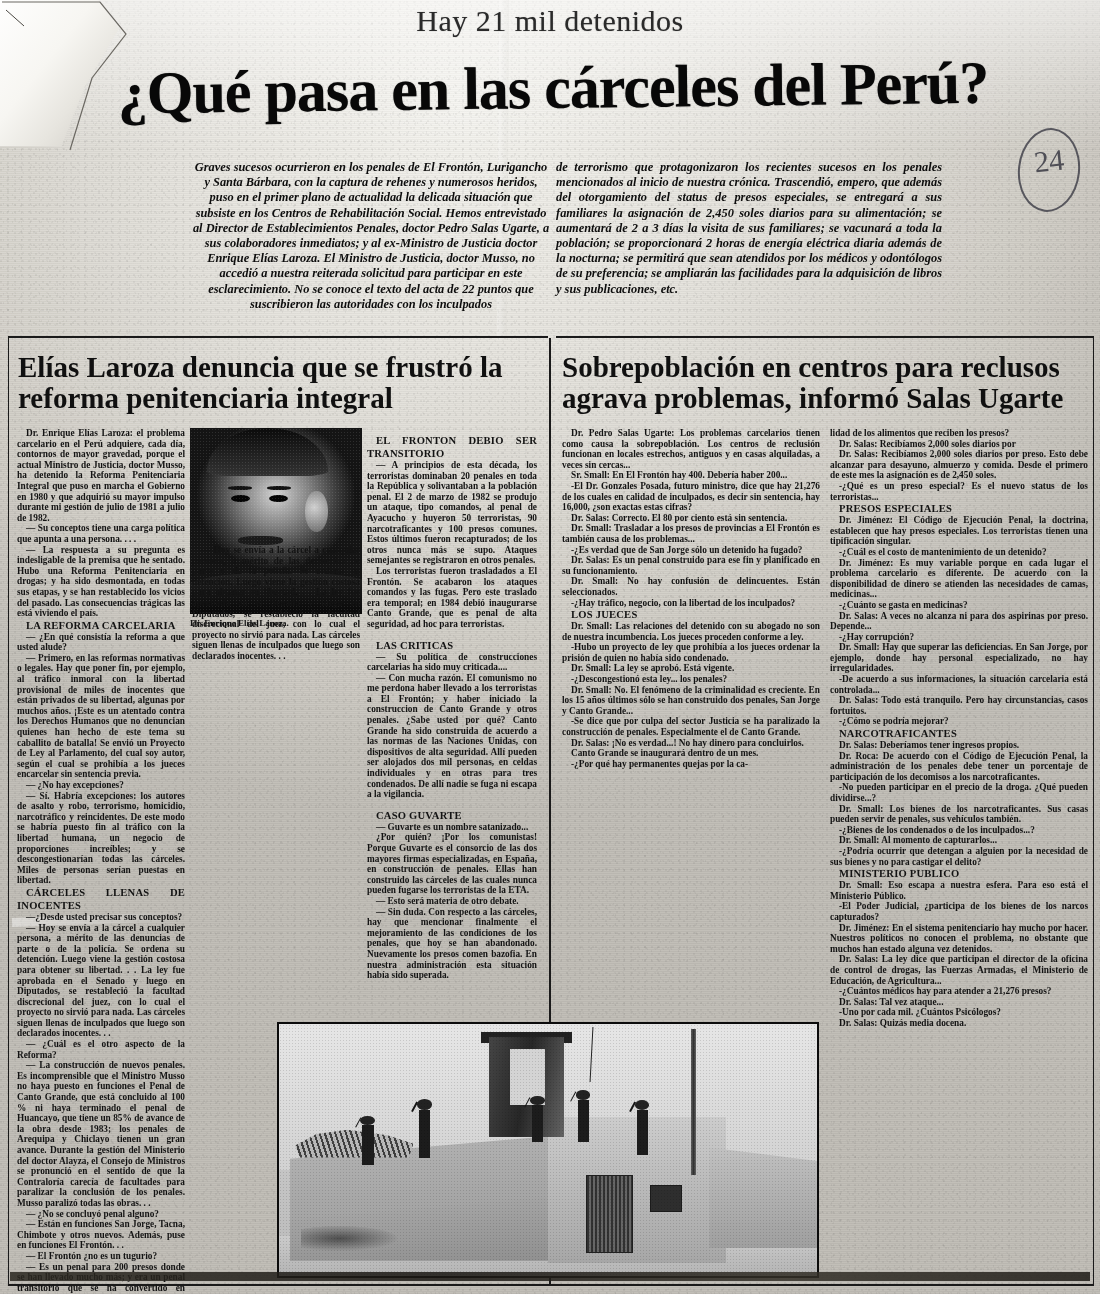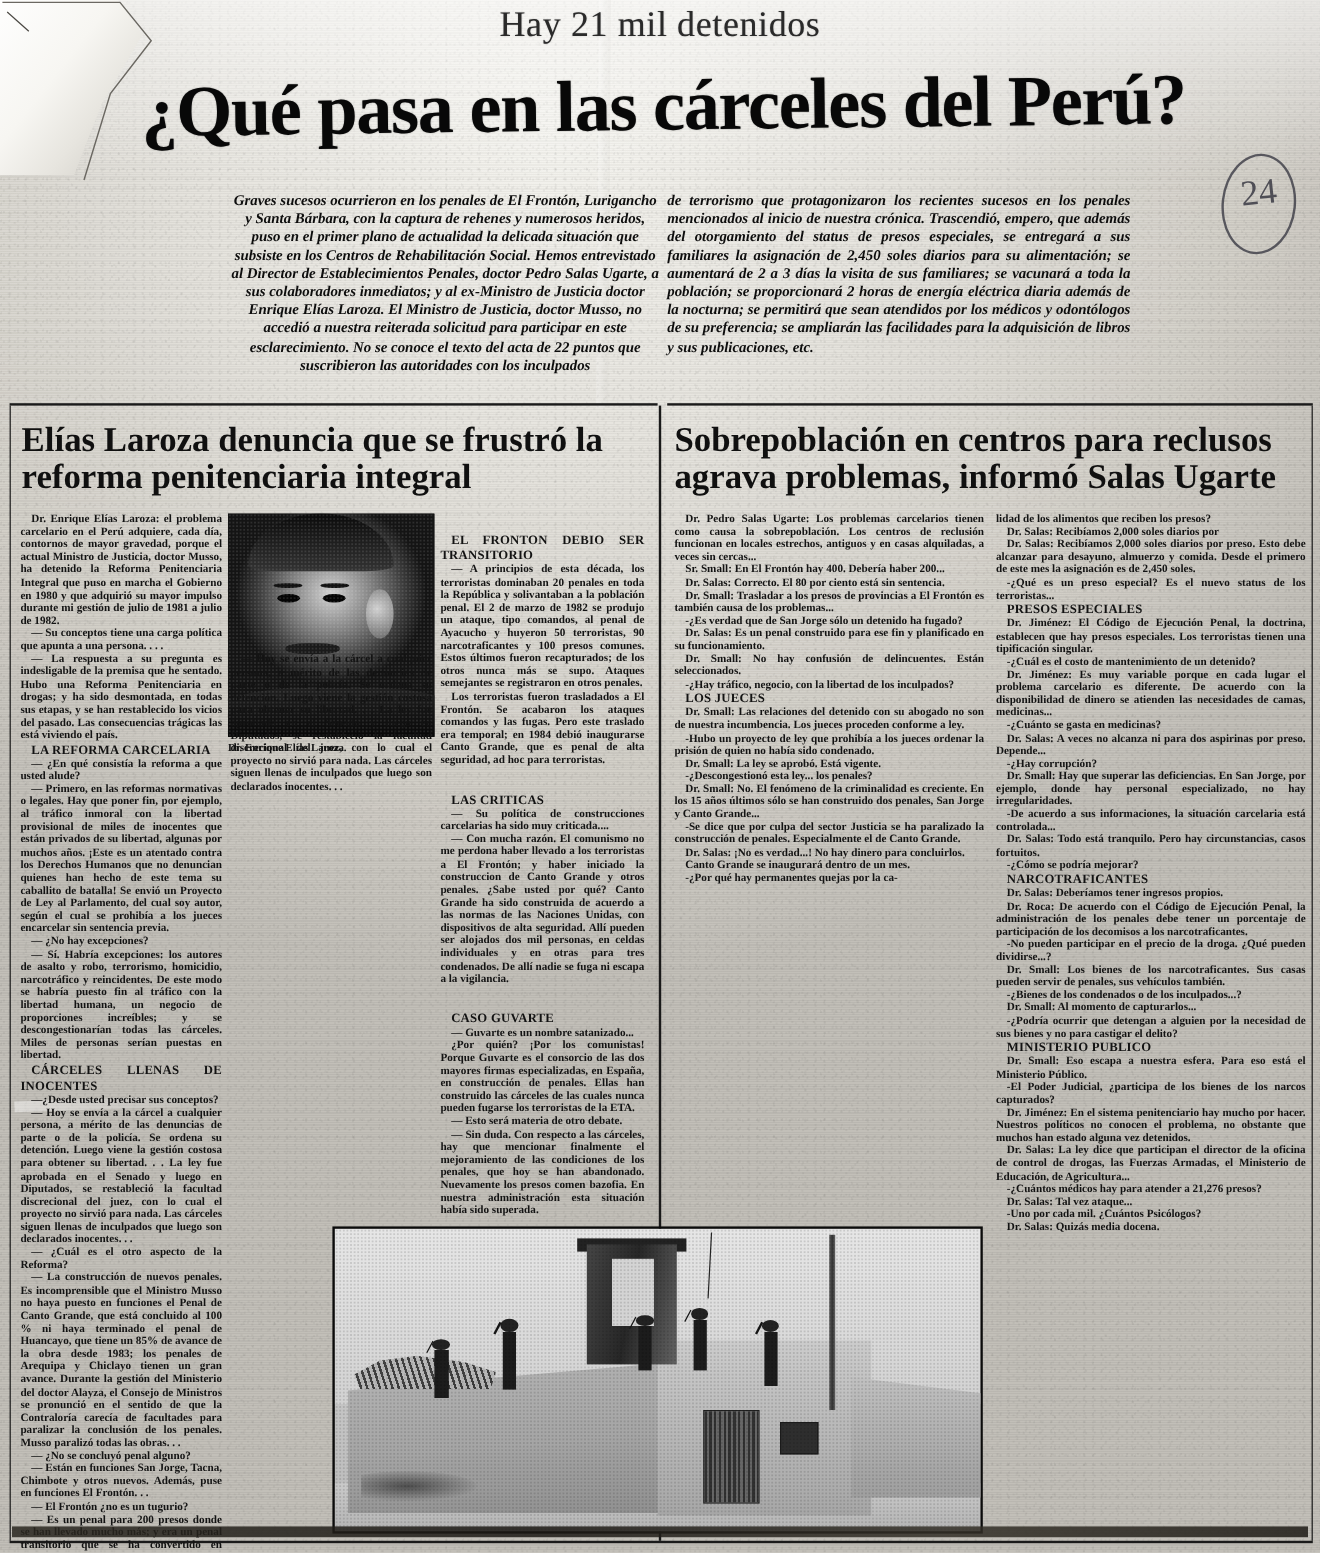--- a/index.html
+++ b/index.html
@@ -117,21 +117,21 @@
     text-align:justify;
     color:#131313;
     font-weight:bold;
   }
   .col p{margin:0 0 0 0;text-indent:9px;}
   .col p.noind{text-indent:0;}
   .subhead{
     font-weight:bold;font-size:10.6px;line-height:13px;
     margin:7px 0 4px 0;text-indent:0;letter-spacing:.2px;
   }
-  .subhead.sp{margin-top:21px;}
+  .subhead.sp{margin-top:9px;}
 
   
   #lc1{left:17px;top:428px;width:168px;}
   #lc2{left:192px;top:545px;width:168px;}
   #lc3{left:367px;top:428px;width:170px;}
 
   
   #rc1{left:562px;top:428px;width:258px;}
   #rc2{left:830px;top:428px;width:258px;}
 
@@ -362,38 +362,39 @@
   <div class="shoulder"></div>
   <div class="dot"></div>
 </div>
 <div id="cap-laroza">Dr. Enrique Elías Laroza.</div>
 
 <div class="col" id="lc2">
   <p>— Hoy se envía a la cárcel a cualquier persona, a mérito de las denuncias de parte o de la policía. Se ordena su detención. Luego viene la gestión costosa para obtener su libertad. . . La ley fue aprobada en el Senado y luego en Diputados, se restableció la facultad discrecional del juez, con lo cual el proyecto no sirvió para nada. Las cárceles siguen llenas de inculpados que luego son declarados inocentes. . .</p>
 </div>
 
 <div class="col" id="lc3">
-  <p class="subhead" style="margin-top:16px">EL FRONTON DEBIO SER TRANSITORIO</p>
+  <p class="subhead" style="margin-top:6px">EL FRONTON DEBIO SER TRANSITORIO</p>
   <p>— A principios de esta década, los terroristas dominaban 20 penales en toda la República y solivantaban a la población penal. El 2 de marzo de 1982 se produjo un ataque, tipo comandos, al penal de Ayacucho y huyeron 50 terroristas, 90 narcotraficantes y 100 presos comunes. Estos últimos fueron recapturados; de los otros nunca más se supo. Ataques semejantes se registraron en otros penales.</p>
   <p>Los terroristas fueron trasladados a El Frontón. Se acabaron los ataques comandos y las fugas. Pero este traslado era temporal; en 1984 debió inaugurarse Canto Grande, que es penal de alta seguridad, ad hoc para terroristas.</p>
   <p class="subhead sp">LAS CRITICAS</p>
   <p>— Su política de construcciones carcelarias ha sido muy criticada....</p>
   <p>— Con mucha razón. El comunismo no me perdona haber llevado a los terroristas a El Frontón; y haber iniciado la construccion de Canto Grande y otros penales. ¿Sabe usted por qué? Canto Grande ha sido construida de acuerdo a las normas de las Naciones Unidas, con dispositivos de alta seguridad. Allí pueden ser alojados dos mil personas, en celdas individuales y en otras para tres condenados. De allí nadie se fuga ni escapa a la vigilancia.</p>
   <p class="subhead sp">CASO GUVARTE</p>
   <p>— Guvarte es un nombre satanizado...</p>
   <p>¿Por quién? ¡Por los comunistas! Porque Guvarte es el consorcio de las dos mayores firmas especializadas, en España, en construcción de penales. Ellas han construido las cárceles de las cuales nunca pueden fugarse los terroristas de la ETA.</p>
   <p>— Esto será materia de otro debate.</p>
   <p>— Sin duda. Con respecto a las cárceles, hay que mencionar finalmente el mejoramiento de las condiciones de los penales, que hoy se han abandonado. Nuevamente los presos comen bazofia. En nuestra administración esta situación había sido superada.</p>
 </div>
 
 <div class="art-head" id="head-right">Sobrepoblación en centros para reclusos agrava problemas, informó Salas Ugarte</div>
 
 <div class="col" id="rc1">
   <p>Dr. Pedro Salas Ugarte: Los problemas carcelarios tienen como causa la sobrepoblación. Los centros de reclusión funcionan en locales estrechos, antiguos y en casas alquiladas, a veces sin cercas...</p>
   <p>Sr. Small: En El Frontón hay 400. Debería haber 200...</p>
+  <p>-El Dr. Gonzales Posada, futuro ministro, dice que hay 21,276 de los cuales en calidad de inculpados, es decir sin sentencia, hay 16,000, ¿son exactas estas cifras?</p>
   <p>Dr. Salas: Correcto. El 80 por ciento está sin sentencia.</p>
   <p>Dr. Small: Trasladar a los presos de provincias a El Frontón es también causa de los problemas...</p>
   <p>-¿Es verdad que de San Jorge sólo un detenido ha fugado?</p>
   <p>Dr. Salas: Es un penal construido para ese fin y planificado en su funcionamiento.</p>
   <p>Dr. Small: No hay confusión de delincuentes. Están seleccionados.</p>
   <p>-¿Hay tráfico, negocio, con la libertad de los inculpados?</p>
   <p class="subhead">LOS JUECES</p>
   <p>Dr. Small: Las relaciones del detenido con su abogado no son de nuestra incumbencia. Los jueces proceden conforme a ley.</p>
   <p>-Hubo un proyecto de ley que prohibía a los jueces ordenar la prisión de quien no había sido condenado.</p>
   <p>Dr. Small: La ley se aprobó. Está vigente.</p>

